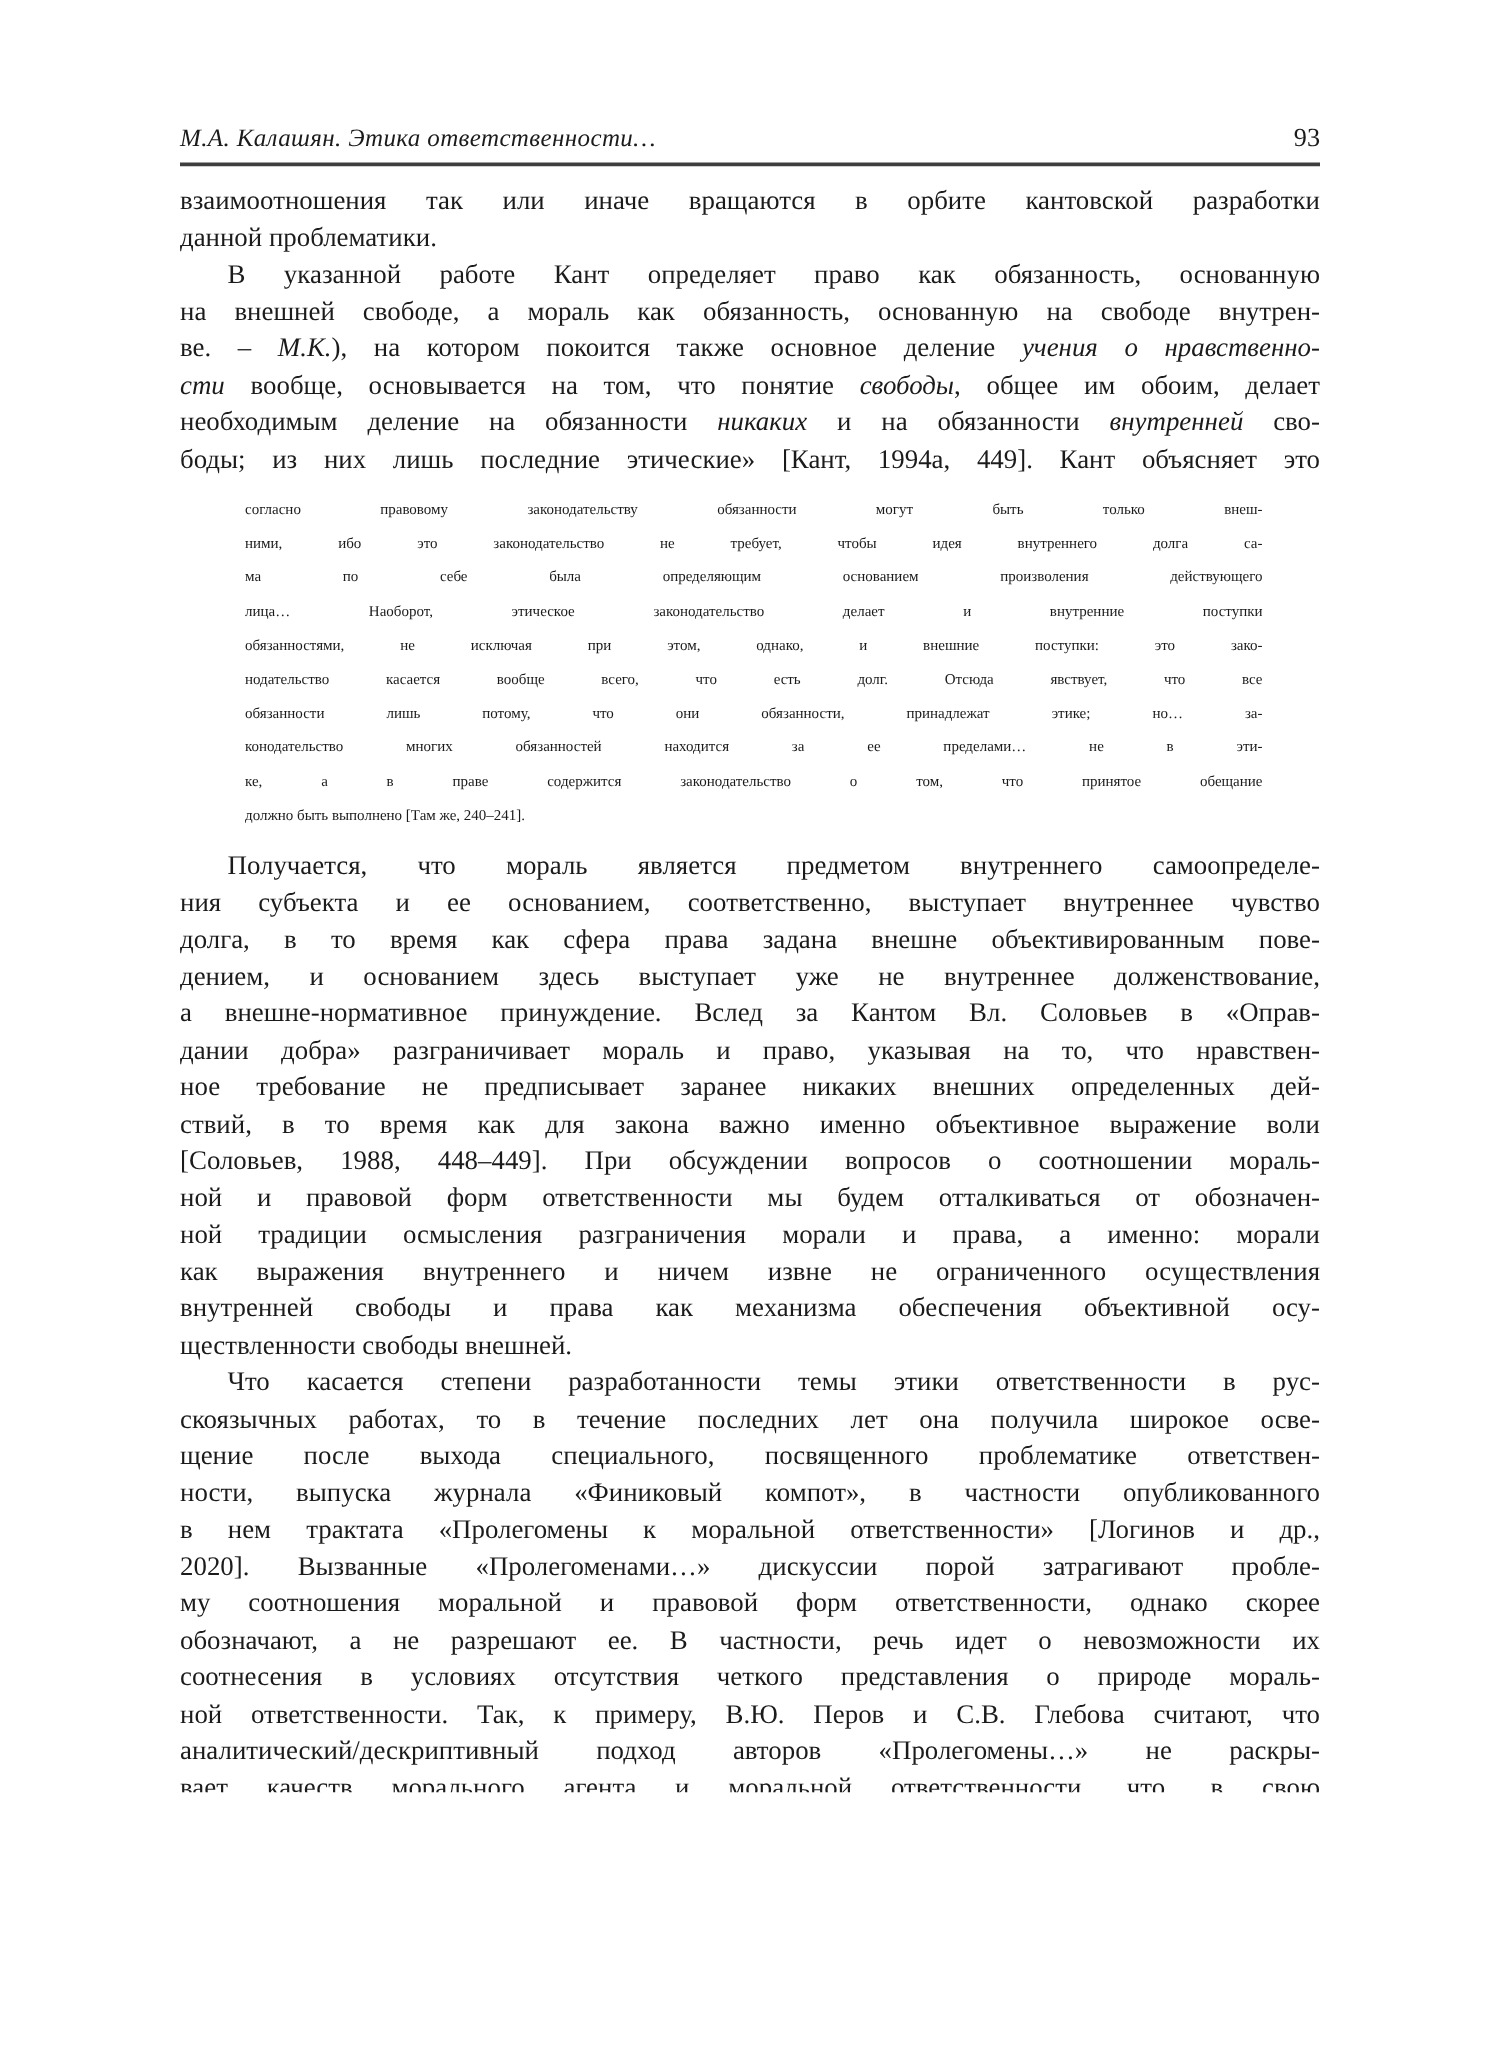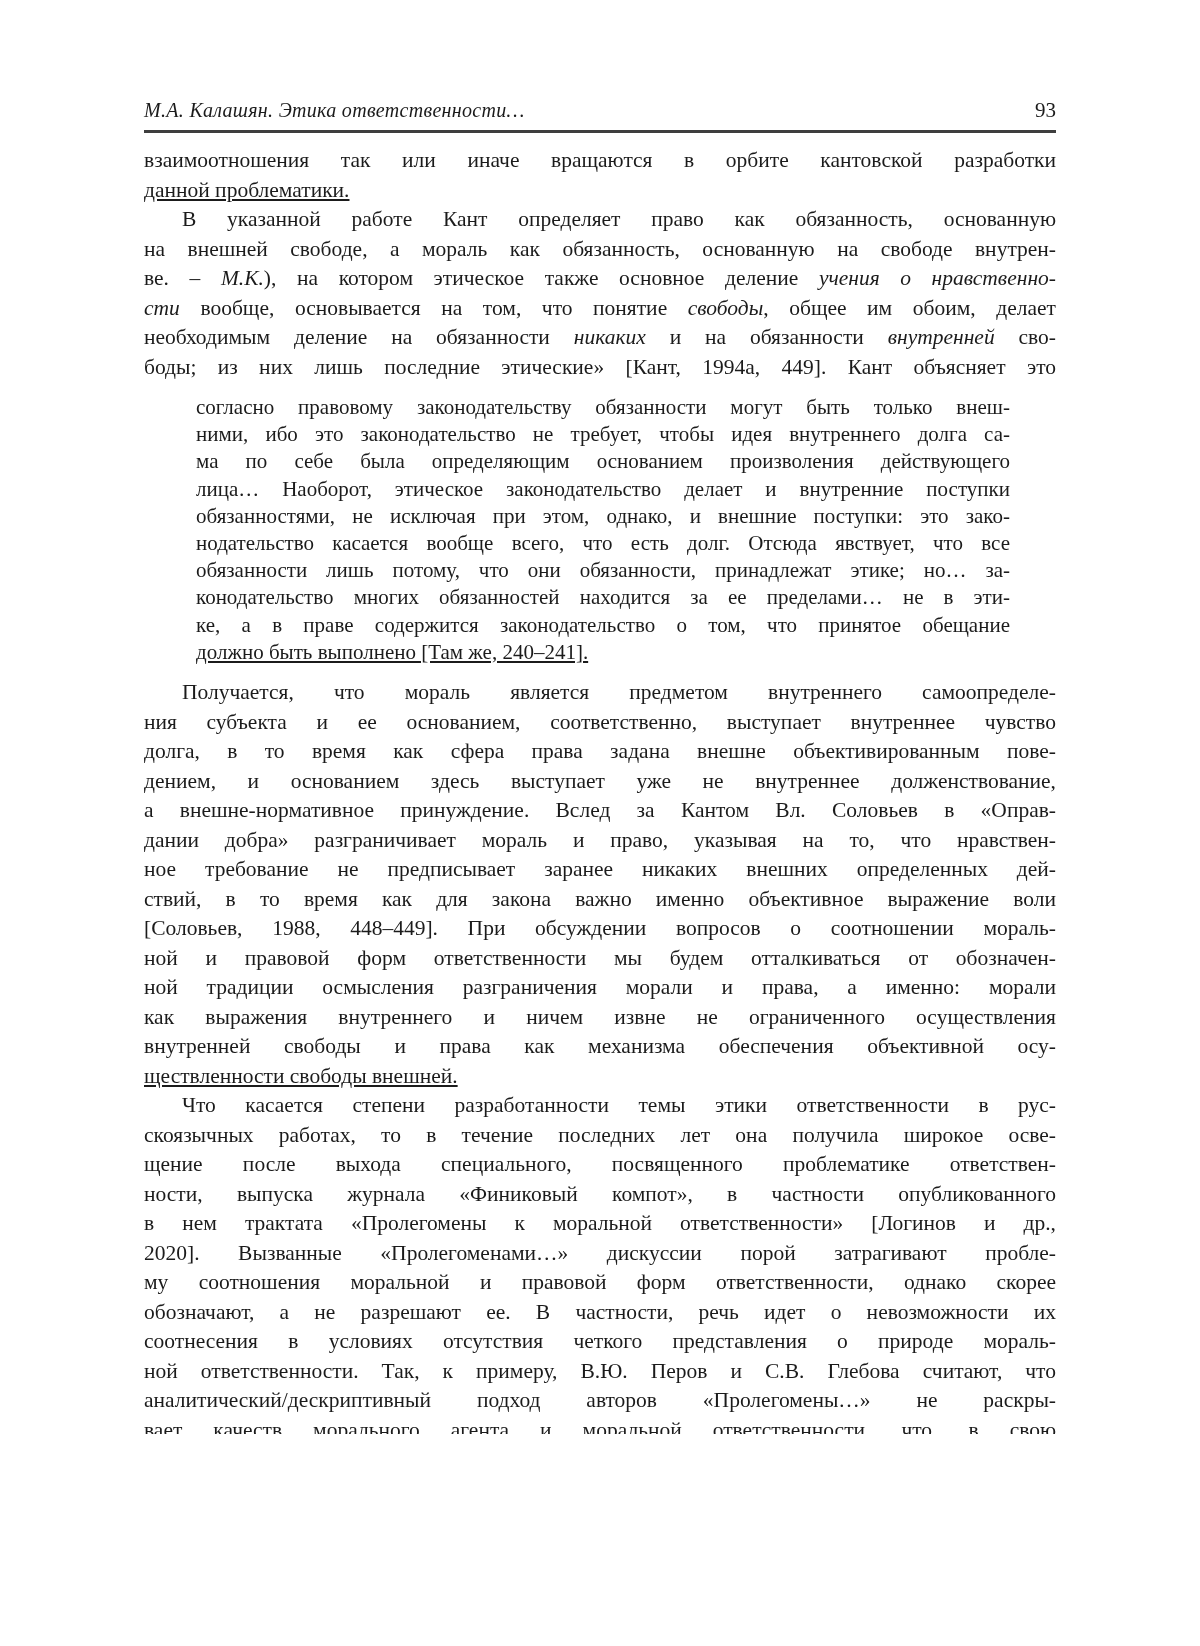--- a/index.html
+++ b/index.html
@@ -36,26 +36,26 @@
   .article-body { margin-top: 13px; }
   .para { margin: 0; }
   .line {
     font-size: 21.5px;
     line-height: 29.5px;
     text-align: justify;
     text-align-last: justify;
     white-space: normal;
   }
   .line.first-indent { padding-left: 38px; }
-  .line.last { text-align-last: left; text-decoration: underline; }
+  .line.last { text-align-last: left; }
   .quote {
     margin: 12px 46px 12px 52px;
   }
   .quote .line {
-    font-size: 21px;
+    font-size: 12px;
     line-height: 27.2px;
   }
   em { }
 </style>
 </head>
 <body>
 
 <div class="page">
   <div class="content">
     <div class="header-row">
@@ -63,21 +63,21 @@
       <span class="page-num">93</span>
     </div>
     <div class="article-body">
         <div class="para">
           <div class="line"><span>взаимоотношения так или иначе вращаются в орбите кантовской разработки</span></div>
           <div class="line last"><span>данной проблематики.</span></div>
         </div>
         <div class="para">
           <div class="line first-indent"><span>В указанной работе Кант определяет право как обязанность, основанную</span></div>
           <div class="line"><span>на внешней свободе, а мораль как обязанность, основанную на свободе внутрен-</span></div>
-          <div class="line"><span>ве. – </span><em>М.К.</em><span>), на котором этическое также основное деление </span><em>учения о нравственно-</em></div>
+          <div class="line"><span>ве. – </span><em>М.К.</em><span>), на котором покоится также основное деление </span><em>учения о нравственно-</em></div>
           <div class="line"><em>сти</em><span> вообще, основывается на том, что понятие </span><em>свободы</em><span>, общее им обоим, делает</span></div>
           <div class="line"><span>необходимым деление на обязанности </span><em>никаких</em><span> и на обязанности </span><em>внутренней</em><span> сво-</span></div>
           <div class="line"><span>боды; из них лишь последние этические» [Кант, 1994а, 449]. Кант объясняет это</span></div>
         </div>
         <div class="quote">
           <div class="line"><span>согласно правовому законодательству обязанности могут быть только внеш-</span></div>
           <div class="line"><span>ними, ибо это законодательство не требует, чтобы идея внутреннего долга са-</span></div>
           <div class="line"><span>ма по себе была определяющим основанием произволения действующего</span></div>
           <div class="line"><span>лица… Наоборот, этическое законодательство делает и внутренние поступки</span></div>
           <div class="line"><span>обязанностями, не исключая при этом, однако, и внешние поступки: это зако-</span></div>

